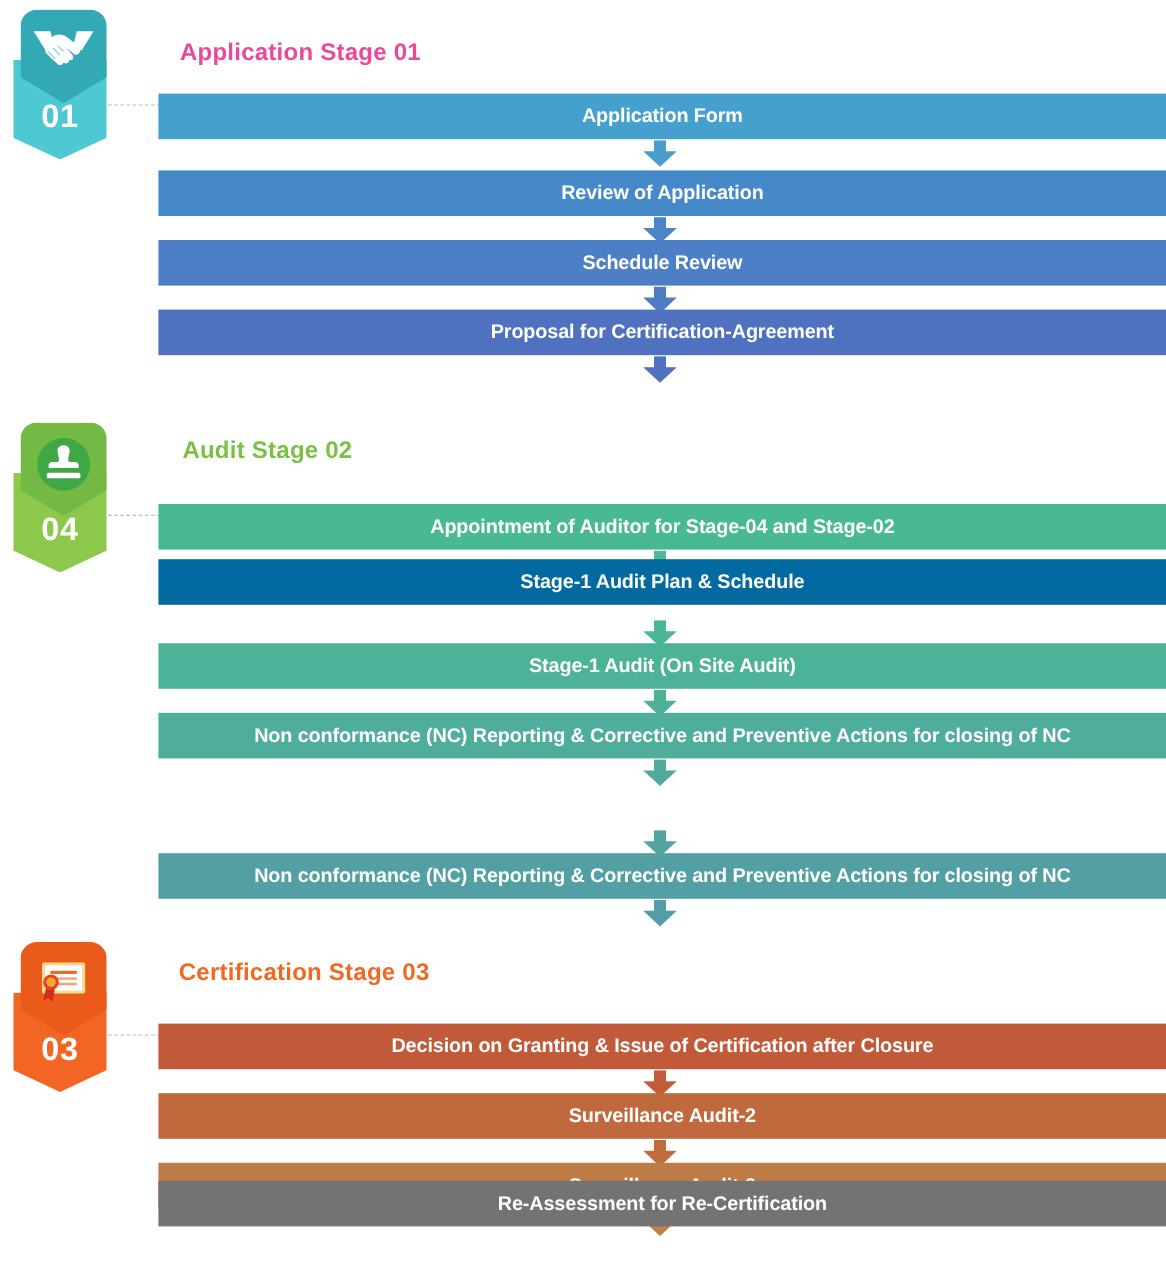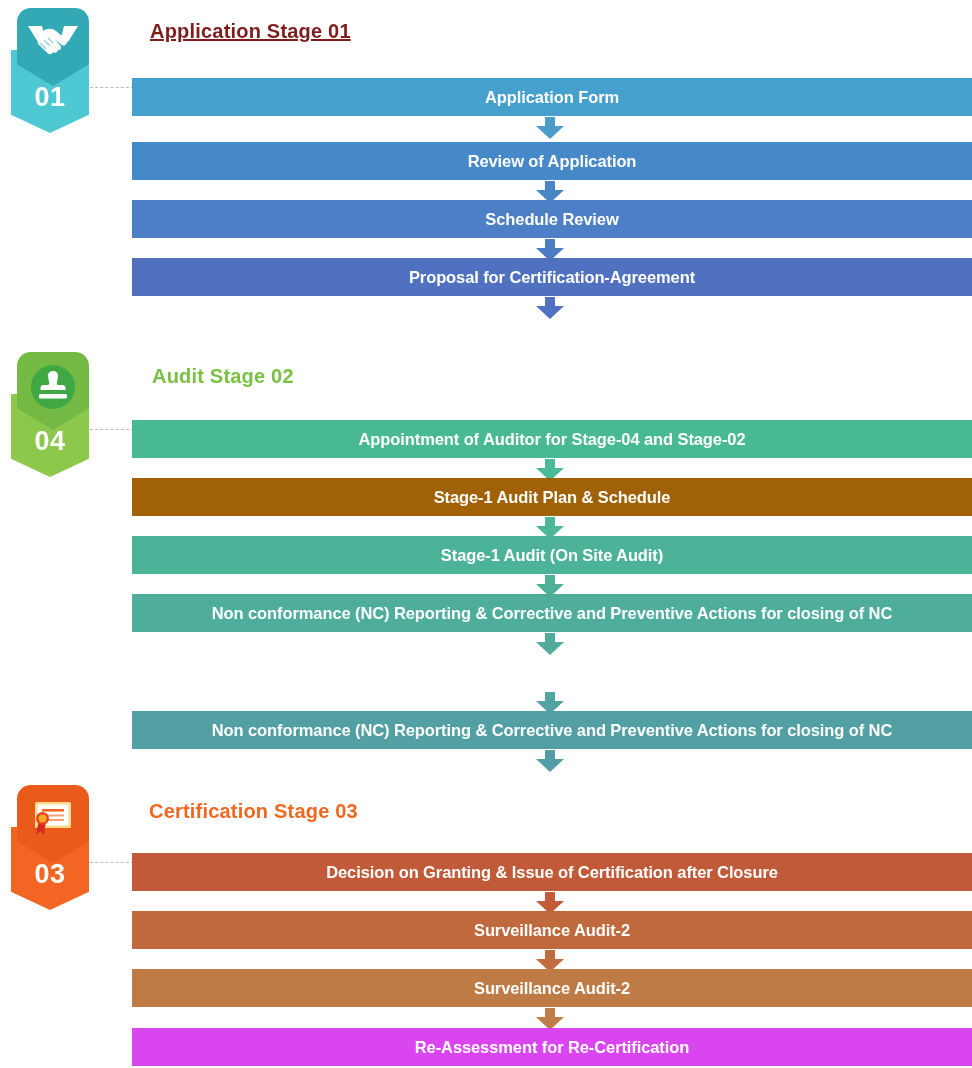--- a/index.html
+++ b/index.html
@@ -148,21 +148,21 @@
                  C31 19 33 21 34.5 23 C36 25 34.5 27.5 32 27 C31 30 28.5 30.5 27 29 C26 31.5 23 32 21.5 30
                  L13 22 C11 20 11.5 17 14 16 L17 8 Z" fill="#ffffff"></path>
         <path d="M14 20 L20 26 M18 17 L24 23 M22 15 L27 20" stroke="#33a9b5" stroke-width="1.1" fill="none" opacity="0.55"></path>
       </svg>
     </div>
     <div class="badge-num">01</div>
   </div>
 
   <div class="connector" style="left:90px;top:87px;width:44px;"></div>
 
-  <div class="stage-title" style="left:150px;top:20px;color:#7f1d1d;text-decoration:underline;">Application Stage 01</div>
+  <div class="stage-title" style="left:150px;top:33px;color:#ec4899;">Application Stage 01</div>
 
   <div class="bar" style="top:78px;background:#46a0cd;">
     <span>Application Form</span>
   </div>
   <div class="arrow" style="top:117px;color:#4a9ccb;">
     <div class="stem" style="background:#4a9ccb;"></div>
     <div class="head"></div>
   </div>
 
   <div class="bar" style="top:142px;background:#4689c9;">
@@ -212,21 +212,21 @@
   <div class="stage-title" style="left:152px;top:365px;color:#7ac143;">Audit Stage 02</div>
 
   <div class="bar" style="top:420px;background:#49b994;">
     <span>Appointment of Auditor for Stage-04 and Stage-02</span>
   </div>
   <div class="arrow" style="top:459px;color:#4bbb97;">
     <div class="stem" style="background:#4bbb97;"></div>
     <div class="head"></div>
   </div>
 
-  <div class="bar" style="top:478px;background:#a16207;">
+  <div class="bar" style="top:466px;background:#0369a1;">
     <span>Stage-1 Audit Plan &amp; Schedule</span>
   </div>
   <div class="arrow" style="top:517px;color:#4cb696;">
     <div class="stem" style="background:#4cb696;"></div>
     <div class="head"></div>
   </div>
 
   <div class="bar" style="top:536px;background:#4db398;">
     <span>Stage-1 Audit (On Site Audit)</span>
   </div>
@@ -298,16 +298,16 @@
   </div>
 
   <div class="bar" style="top:969px;background:#bf7b45;">
     <span>Surveillance Audit-2</span>
   </div>
   <div class="arrow" style="top:1008px;color:#bf7e47;">
     <div class="stem" style="background:#bf7e47;"></div>
     <div class="head"></div>
   </div>
 
-  <div class="bar" style="top:1028px;background:#d946ef;">
+  <div class="bar" style="top:984px;background:#737373;">
     <span>Re-Assessment for Re-Certification</span>
   </div>
 </div>
 
 </body></html>

